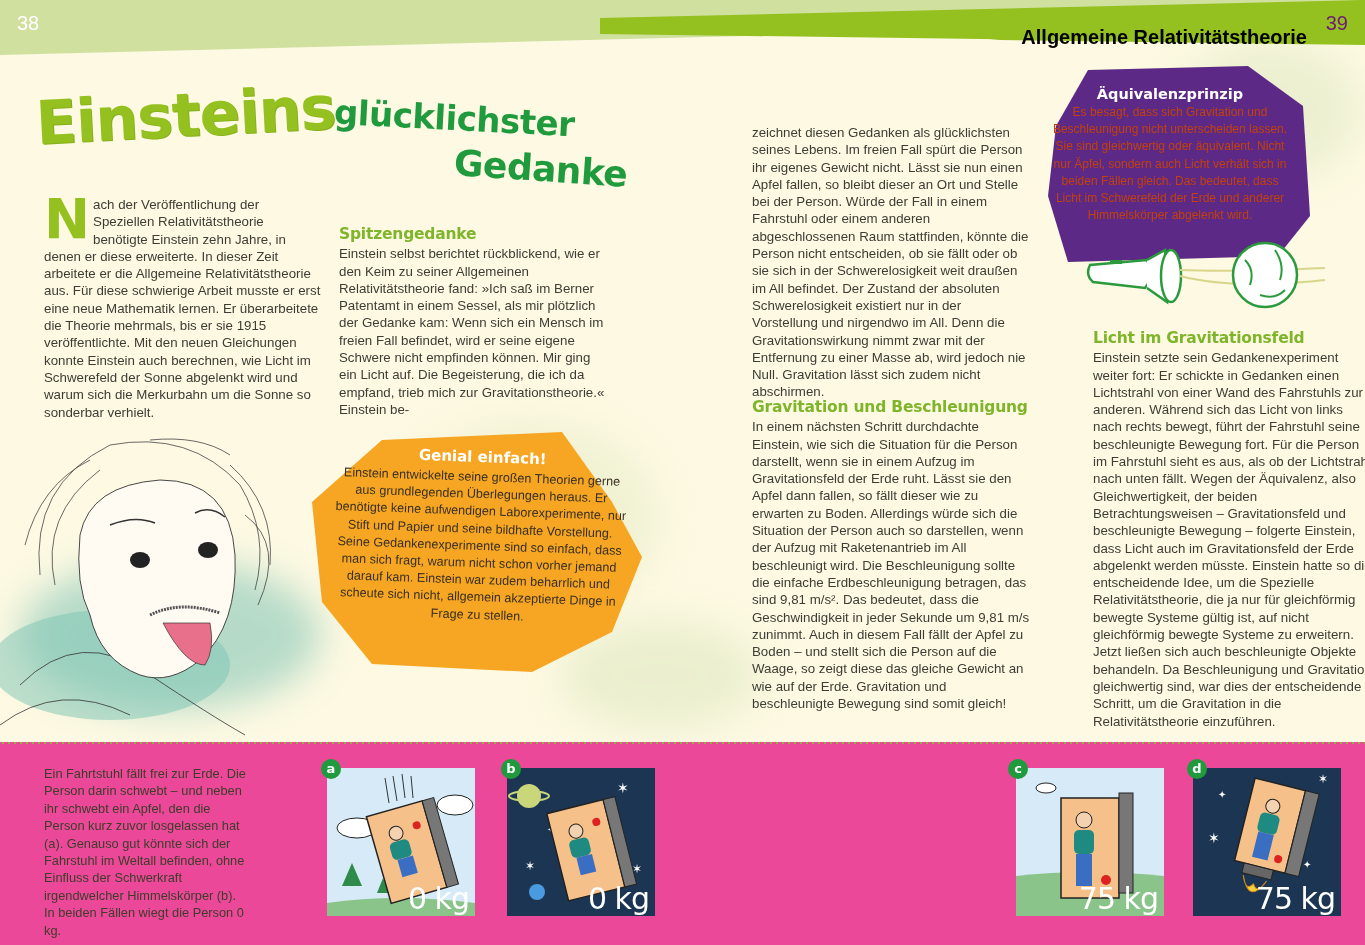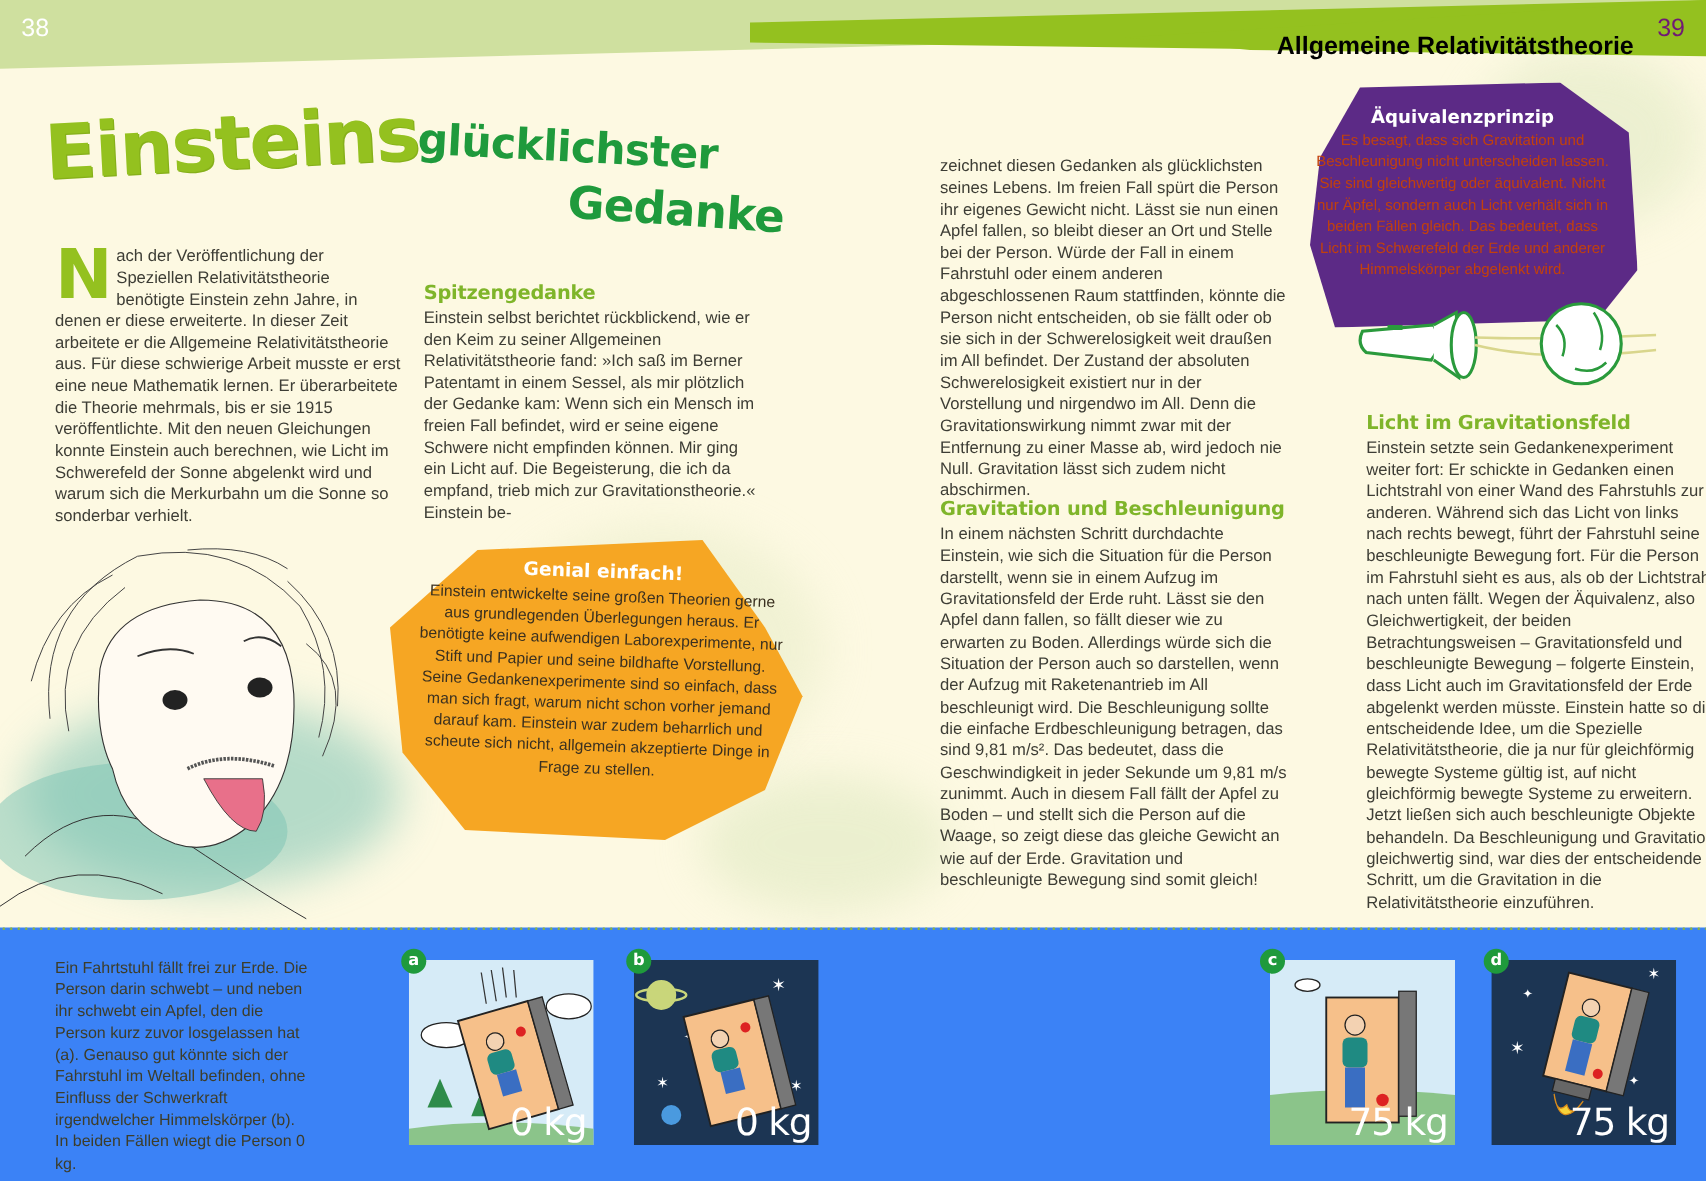--- a/index.html
+++ b/index.html
@@ -89,21 +89,21 @@
   }
   .callout-purple p { font-size: 12px; line-height: 17.2px; color: #c2410c; }
 
   .flashlight-art { position: absolute; left: 1085px; top: 240px; width: 240px; height: 70px; }
 
   .einstein-art { position: absolute; left: 0; top: 425px; width: 320px; height: 320px; }
 
   
   .bottom-strip {
     position: absolute; left: 0; top: 742px; width: 1365px; height: 203px;
-    background: #3b82f6;
+    background: #ec4899;
   }
   .bottom-strip::before {
     content: ""; position: absolute; left: 0; right: 0; top: 0; height: 2px;
     background-image: radial-gradient(circle, #8db53a 1px, transparent 1.2px);
     background-size: 6px 2px;
   }
   .bottom-text { position: absolute; font-size: 12.8px; line-height: 17.4px; color: #3d3d2a; }
 
   .panel {
     position: absolute; width: 148px; height: 148px; overflow: hidden;

